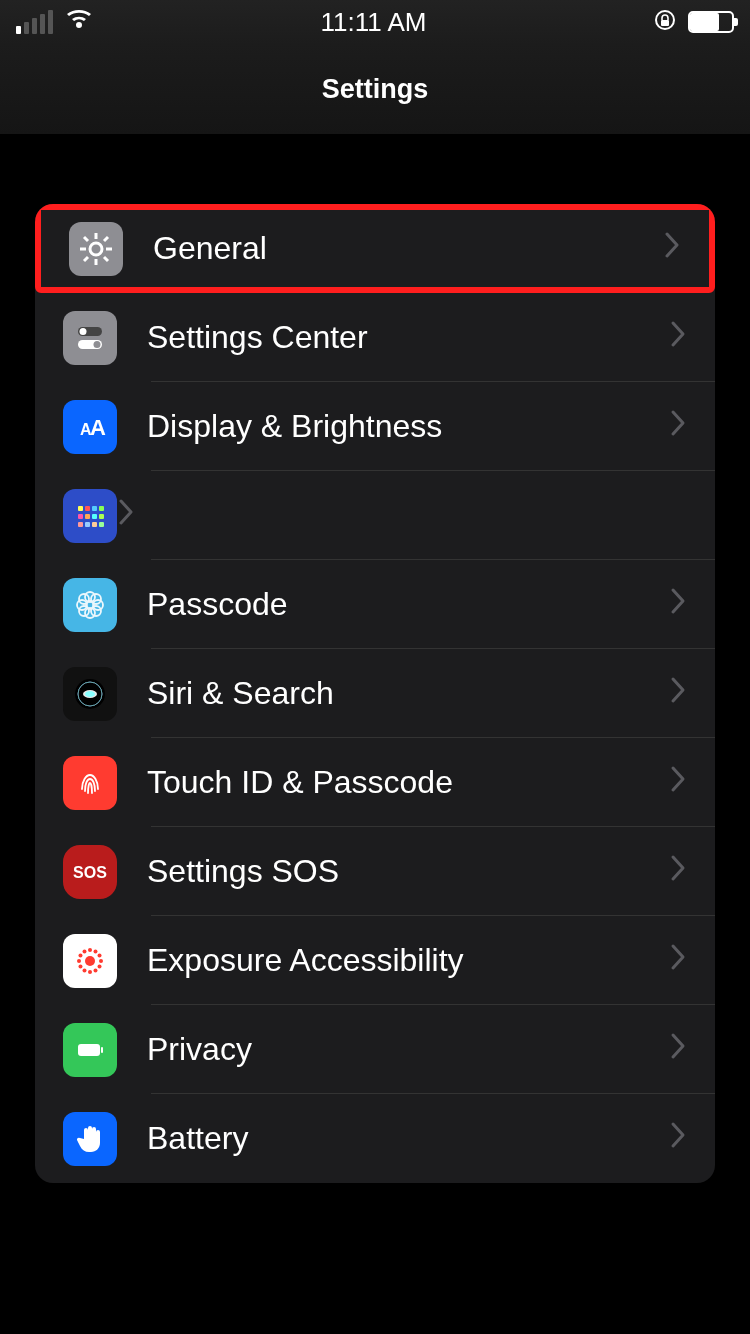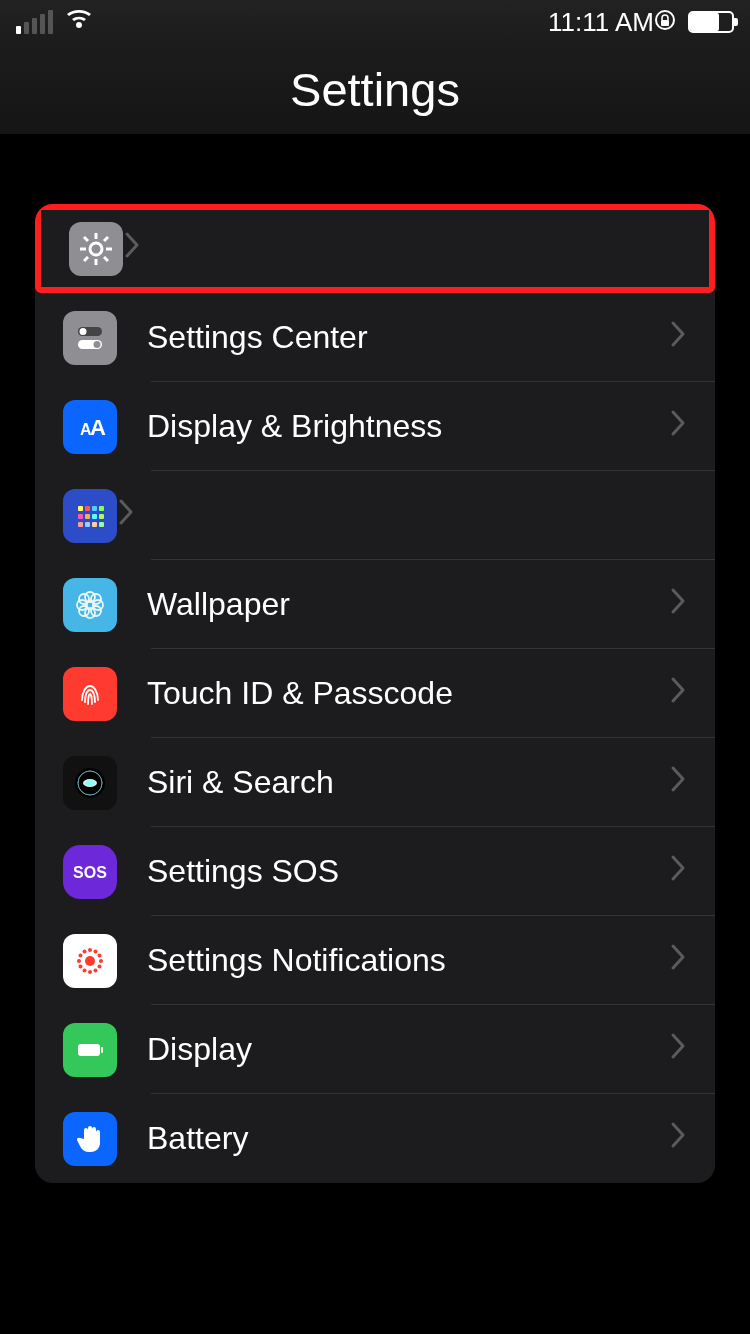--- a/index.html
+++ b/index.html
@@ -1,37 +1,37 @@
 <!DOCTYPE html>
 <html><head>
 <meta charset="utf-8">
 <style>
   * { margin: 0; padding: 0; box-sizing: border-box; }
   html, body { width: 750px; height: 1334px; background: #000; font-family: -apple-system, Helvetica, Arial, sans-serif; color: #fff; overflow: hidden; }
   .status-bar { height: 44px; display: flex; align-items: center; justify-content: space-between; padding: 0 16px; background: linear-gradient(to bottom,#222,#1c1c1c); font-size: 26px; font-weight: 500; }
   .status-left, .status-right { display: flex; align-items: center; gap: 12px; }
-  .status-center { flex: 1; text-align: right; }
+  .status-center { flex: 1; text-align: center; }
   .nav-bar { height: 90px; display: flex; align-items: center; justify-content: center; background: linear-gradient(to bottom,#1c1c1c,#151515); }
-  .nav-title { font-size: 47px; font-weight: 400; }
+  .nav-title { font-size: 27px; font-weight: 700; }
   .list-container { margin: 70px 35px 0 35px; background: #1c1c1e; border-radius: 18px; overflow: hidden; }
   .highlight { border:6px solid #ff1e1e; border-radius:6px; }
   .row { display: flex; align-items: center; height: 89px; padding: 0 28px; position: relative; }
   .row-sep { position: absolute; bottom:0; left:116px; right:0; height:1px; background:#333; }
   .icon-box { width:54px; height:54px; border-radius:12px; display:flex; align-items:center; justify-content:center; flex:0 0 54px; }
   .row-label { margin-left: 30px; font-size: 32px; font-weight: 400; flex:1; }
   .chevron { color:#5a5a5f; font-size:34px; flex:0 0 auto; }
   
   .ic-gray { background:#8e8e93; }
   .ic-gray2 { background:#8e8e93; }
   .ic-blue { background:#0a66ff; }
   .ic-indigo { background:#2d4dc8; }
   .ic-lightblue { background:#46b6e6; }
   .ic-dark { background:#111; }
   .ic-red { background:#ff3b30; }
-  .ic-red2 { background:#6d28d9;border-radius:17px; }
+  .ic-red2 { background:#b91c1c;border-radius:17px; }
   .ic-white { background:#fff; }
   .ic-green { background:#34c759; }
   .ic-blue2 { background:#0a66ff; }
   
   .signal { display:flex; align-items:flex-end; gap:3px; height:24px; }
   .signal span { width:5px; background:#555; border-radius:1px;}
   .signal span:nth-child(1){height:8px;background:#fff;}
   .signal span:nth-child(2){height:12px;}
   .signal span:nth-child(3){height:16px;}
   .signal span:nth-child(4){height:20px;}
@@ -88,20 +88,21 @@
             <line x1="18" y1="28" x2="18" y2="34"></line>
             <line x1="2" y1="18" x2="8" y2="18"></line>
             <line x1="28" y1="18" x2="34" y2="18"></line>
             <line x1="6" y1="6" x2="10" y2="10"></line>
             <line x1="26" y1="26" x2="30" y2="30"></line>
             <line x1="6" y1="30" x2="10" y2="26"></line>
             <line x1="26" y1="10" x2="30" y2="6"></line>
           </g>
         </svg>
       </div>
+      <div class="row-label">General</div>
       <div class="chevron"><svg width="18" height="30" viewBox="0 0 18 30">
           <path d="M4 4l10 11L4 26" fill="none" stroke="#5a5a5f" stroke-width="3" stroke-linecap="round" stroke-linejoin="round"></path>
         </svg></div>
     </div>
     <div class="row">
       <div class="icon-box ic-gray2">
         <svg width="36" height="36" viewBox="0 0 36 36">
           <rect x="6" y="7" width="24" height="9" rx="4.5" fill="#444"></rect>
           <circle cx="11" cy="11.5" r="3.5" fill="#fff"></circle>
           <rect x="6" y="20" width="24" height="9" rx="4.5" fill="#fff"></rect>
@@ -158,54 +159,54 @@
             <circle cx="18" cy="26" r="5"></circle>
             <circle cx="10" cy="18" r="5"></circle>
             <circle cx="26" cy="18" r="5"></circle>
             <circle cx="12" cy="12" r="5"></circle>
             <circle cx="24" cy="12" r="5"></circle>
             <circle cx="12" cy="24" r="5"></circle>
             <circle cx="24" cy="24" r="5"></circle>
           </g>
         </svg>
       </div>
-      <div class="row-label">Wallpaper</div>
-      <div class="chevron"><svg width="18" height="30" viewBox="0 0 18 30">
-          <path d="M4 4l10 11L4 26" fill="none" stroke="#5a5a5f" stroke-width="3" stroke-linecap="round" stroke-linejoin="round"></path>
-        </svg></div>
-      <div class="row-sep"></div>
-    </div>
-    <div class="row">
-      <div class="icon-box ic-red">
-        <svg width="36" height="36" viewBox="0 0 36 36">
-          <g fill="none" stroke="#fff" stroke-width="1.8" stroke-linecap="round">
-            <path d="M10 24c0-8 4-14 8-14s8 6 8 14"></path>
-            <path d="M13 26c0-7 2-12 5-12s5 5 5 12"></path>
-            <path d="M16 28c0-6 1-10 2-10s2 4 2 10"></path>
-          </g>
-        </svg>
-      </div>
-      <div class="row-label">Touch ID &amp; Passcode</div>
+      <div class="row-label">Passcode</div>
       <div class="chevron"><svg width="18" height="30" viewBox="0 0 18 30">
           <path d="M4 4l10 11L4 26" fill="none" stroke="#5a5a5f" stroke-width="3" stroke-linecap="round" stroke-linejoin="round"></path>
         </svg></div>
       <div class="row-sep"></div>
     </div>
     <div class="row">
       <div class="icon-box ic-dark">
         <svg width="36" height="36" viewBox="0 0 36 36">
           <circle cx="18" cy="18" r="15" fill="#000"></circle>
           <circle cx="18" cy="18" r="12" fill="none" stroke="#3af" stroke-width="1" opacity="0.6"></circle>
           <circle cx="18" cy="18" r="12" fill="none" stroke="#f3a" stroke-width="1" opacity="0.5"></circle>
           <circle cx="18" cy="18" r="12" fill="none" stroke="#3fa" stroke-width="1" opacity="0.5"></circle>
           <ellipse cx="18" cy="18" rx="7" ry="4" fill="#fff" opacity="0.9"></ellipse>
           <ellipse cx="18" cy="18" rx="5" ry="3" fill="#8ff"></ellipse>
         </svg>
       </div>
       <div class="row-label">Siri &amp; Search</div>
+      <div class="chevron"><svg width="18" height="30" viewBox="0 0 18 30">
+          <path d="M4 4l10 11L4 26" fill="none" stroke="#5a5a5f" stroke-width="3" stroke-linecap="round" stroke-linejoin="round"></path>
+        </svg></div>
+      <div class="row-sep"></div>
+    </div>
+    <div class="row">
+      <div class="icon-box ic-red">
+        <svg width="36" height="36" viewBox="0 0 36 36">
+          <g fill="none" stroke="#fff" stroke-width="1.8" stroke-linecap="round">
+            <path d="M10 24c0-8 4-14 8-14s8 6 8 14"></path>
+            <path d="M13 26c0-7 2-12 5-12s5 5 5 12"></path>
+            <path d="M16 28c0-6 1-10 2-10s2 4 2 10"></path>
+          </g>
+        </svg>
+      </div>
+      <div class="row-label">Touch ID &amp; Passcode</div>
       <div class="chevron"><svg width="18" height="30" viewBox="0 0 18 30">
           <path d="M4 4l10 11L4 26" fill="none" stroke="#5a5a5f" stroke-width="3" stroke-linecap="round" stroke-linejoin="round"></path>
         </svg></div>
       <div class="row-sep"></div>
     </div>
     <div class="row">
       <div class="icon-box ic-red2">
         <svg width="36" height="36" viewBox="0 0 36 36">
           <text x="18" y="24" font-size="16" font-weight="800" fill="#fff" font-family="Helvetica" text-anchor="middle">SOS</text>
         </svg>
@@ -227,34 +228,34 @@
           <circle cx="12.500000000000004" cy="27.526279441628827" r="2" fill="#ff3b30"></circle>
           <circle cx="8.473720558371173" cy="23.5" r="2" fill="#ff3b30"></circle>
           <circle cx="7" cy="18" r="2" fill="#ff3b30"></circle>
           <circle cx="8.473720558371175" cy="12.5" r="2" fill="#ff3b30"></circle>
           <circle cx="12.499999999999995" cy="8.473720558371177" r="2" fill="#ff3b30"></circle>
           <circle cx="17.999999999999996" cy="7" r="2" fill="#ff3b30"></circle>
           <circle cx="23.5" cy="8.473720558371175" r="2" fill="#ff3b30"></circle>
           <circle cx="27.526279441628823" cy="12.499999999999995" r="2" fill="#ff3b30"></circle>
         </svg>
       </div>
-      <div class="row-label">Settings Notifications</div>
+      <div class="row-label">Exposure Accessibility</div>
       <div class="chevron"><svg width="18" height="30" viewBox="0 0 18 30">
           <path d="M4 4l10 11L4 26" fill="none" stroke="#5a5a5f" stroke-width="3" stroke-linecap="round" stroke-linejoin="round"></path>
         </svg></div>
       <div class="row-sep"></div>
     </div>
     <div class="row">
       <div class="icon-box ic-green">
         <svg width="36" height="36" viewBox="0 0 36 36">
           <rect x="6" y="12" width="22" height="12" rx="3" fill="#fff"></rect>
           <rect x="29" y="15" width="2" height="6" rx="1" fill="#fff"></rect>
         </svg>
       </div>
-      <div class="row-label">Display</div>
+      <div class="row-label">Privacy</div>
       <div class="chevron"><svg width="18" height="30" viewBox="0 0 18 30">
           <path d="M4 4l10 11L4 26" fill="none" stroke="#5a5a5f" stroke-width="3" stroke-linecap="round" stroke-linejoin="round"></path>
         </svg></div>
       <div class="row-sep"></div>
     </div>
     <div class="row">
       <div class="icon-box ic-blue2">
         <svg width="36" height="36" viewBox="0 0 36 36">
           <path fill="#fff" d="M12 18V9a2 2 0 014 0v7V7a2 2 0 014 0v9V8a2 2 0 014 0v10V11a2 2 0 014 0v11c0 5-4 9-9 9h-2c-4 0-7-2-9-6l-3-6a2 2 0 013-2z"></path>
         </svg>

